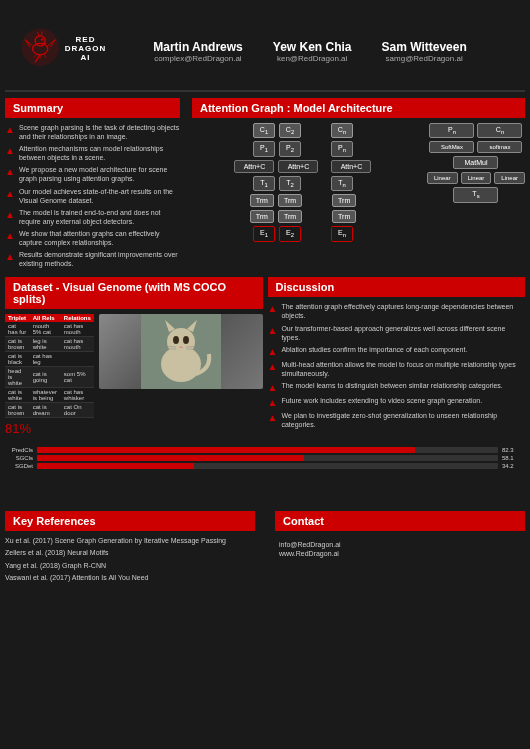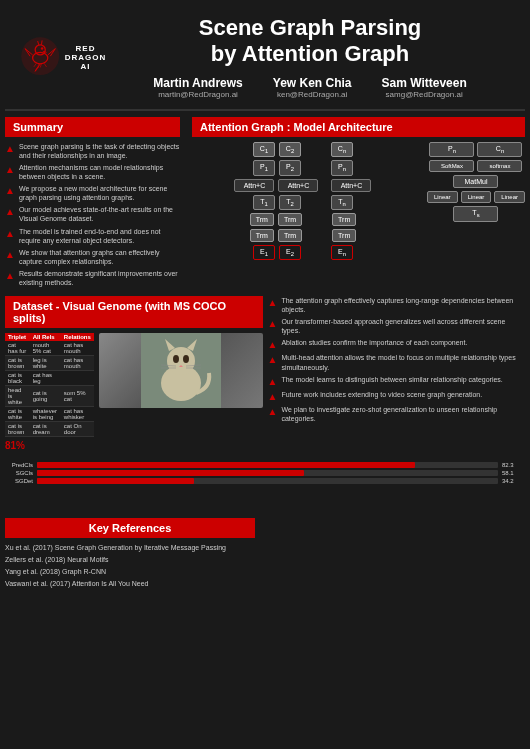--- a/index.html
+++ b/index.html
@@ -257,28 +257,24 @@
 
           <path d="M26 43 L22 49 M30 44 L28 50 M34 44 L32 50 M38 43 L42 49" stroke="#cc0000" stroke-width="1" fill="none"></path>
 
           <path d="M30 15 L28 8" stroke="#cc0000" stroke-width="1.5" fill="none"></path>
           <path d="M34 14 L35 7" stroke="#cc0000" stroke-width="1.5" fill="none"></path>
         </g>
       </svg>
       <div class="logo-text">RED DRAGON AI</div>
     </div>
     <div class="title-area">
-      <div class="main-title">
-        <span>Scene Graph Parsing</span><br>
-        <span>by Attention Graph</span>
-      </div>
       <div class="authors">
         <div class="author">
           <div class="author-name">Martin Andrews</div>
-          <div class="author-email">martin@RedDragon.ai</div>
+          <div class="author-email">complex@RedDragon.ai</div>
         </div>
         <div class="author">
           <div class="author-name">Yew Ken Chia</div>
           <div class="author-email">ken@RedDragon.ai</div>
         </div>
         <div class="author">
           <div class="author-name">Sam Witteveen</div>
           <div class="author-email">samg@RedDragon.ai</div>
         </div>
       </div>
@@ -444,21 +440,21 @@
                   <td>whatever is being</td>
                   <td>cat has whisker</td>
                 </tr>
                 <tr>
                   <td>cat is brown</td>
                   <td>cat is dream</td>
                   <td>cat On door</td>
                 </tr>
               </tbody>
             </table>
-            <div style="font-size:10px; color:#cc0000; margin-top:3px; font-weight:bold;">81%</div>
+            <div style="font-size:13px; color:#cc0000; margin-top:3px; font-weight:normal;">81%</div>
           </div>
 
           <div class="cat-placeholder">
 
             <svg width="80" height="75" viewBox="0 0 80 75" xmlns="http://www.w3.org/2000/svg">
               <rect width="80" height="75" fill="#7a8a7a"></rect>
 
               <ellipse cx="40" cy="50" rx="20" ry="18" fill="#c8c0a0"></ellipse>
 
               <circle cx="40" cy="28" r="14" fill="#c8c0a0"></circle>
@@ -476,20 +472,21 @@
               <line x1="45" y1="33" x2="60" y2="32" stroke="#888" stroke-width="0.5"></line>
               <line x1="45" y1="35" x2="60" y2="35" stroke="#888" stroke-width="0.5"></line>
 
               <path d="M55 60 Q70 55 68 40" stroke="#c8c0a0" stroke-width="4" fill="none"></path>
             </svg>
           </div>
         </div>
       </div>
 
       <div>
+        <div class="section-header">Discussion</div>
         <div>
           <div class="text-line">
             <span class="bullet">▲</span>
             <span class="text-content">The attention graph effectively captures long-range dependencies between objects.</span>
           </div>
           <div class="text-line">
             <span class="bullet">▲</span>
             <span class="text-content">Our transformer-based approach generalizes well across different scene types.</span>
           </div>
           <div class="text-line">
@@ -536,33 +533,40 @@
       <div class="bar-row">
         <div class="bar-label">SGDet</div>
         <div class="bar-track">
           <div class="bar-fill" style="width:34%;"></div>
         </div>
         <div class="bar-val">34.2</div>
       </div>
     </div>
   </div>
 
-  <div style="display:grid; grid-template-columns:1fr 1fr; gap:20px; margin-top:9px;text-align:center;">
+  <div style="display:grid; grid-template-columns:1fr 1fr; gap:20px; margin-top:17px;">
     <div>
       <div class="section-header">Key References</div>
       <div>
         <div class="text-line">
           <span class="text-content">Xu et al. (2017) Scene Graph Generation by Iterative Message Passing</span>
         </div>
         <div class="text-line">
           <span class="text-content">Zellers et al. (2018) Neural Motifs</span>
         </div>
         <div class="text-line">
           <span class="text-content">Yang et al. (2018) Graph R-CNN</span>
         </div>
         <div class="text-line">
           <span class="text-content">Vaswani et al. (2017) Attention Is All You Need</span>
         </div>
       </div>
     </div>
+    <div>
+      <div class="section-header">Contact</div>
+      <div style="padding:4px;">
+        <div class="text-content">info@RedDragon.ai</div>
+        <div class="text-content">www.RedDragon.ai</div>
+      </div>
+    </div>
   </div>
 
 </div>
 
 </body></html>

